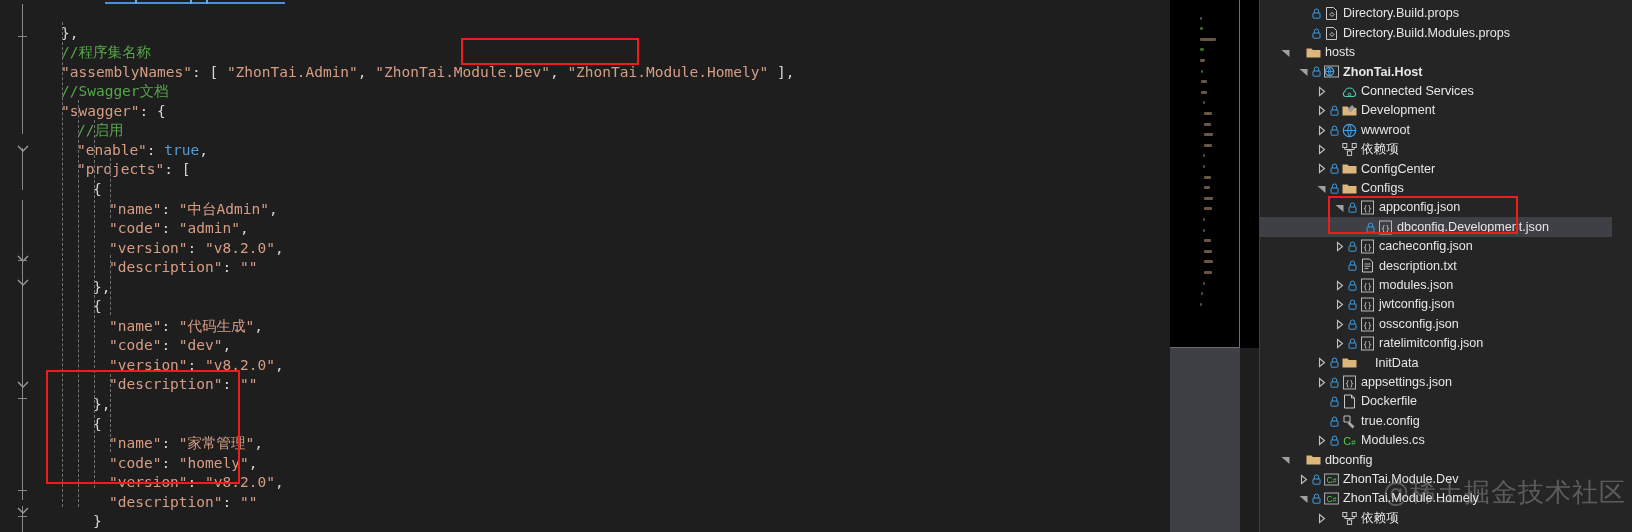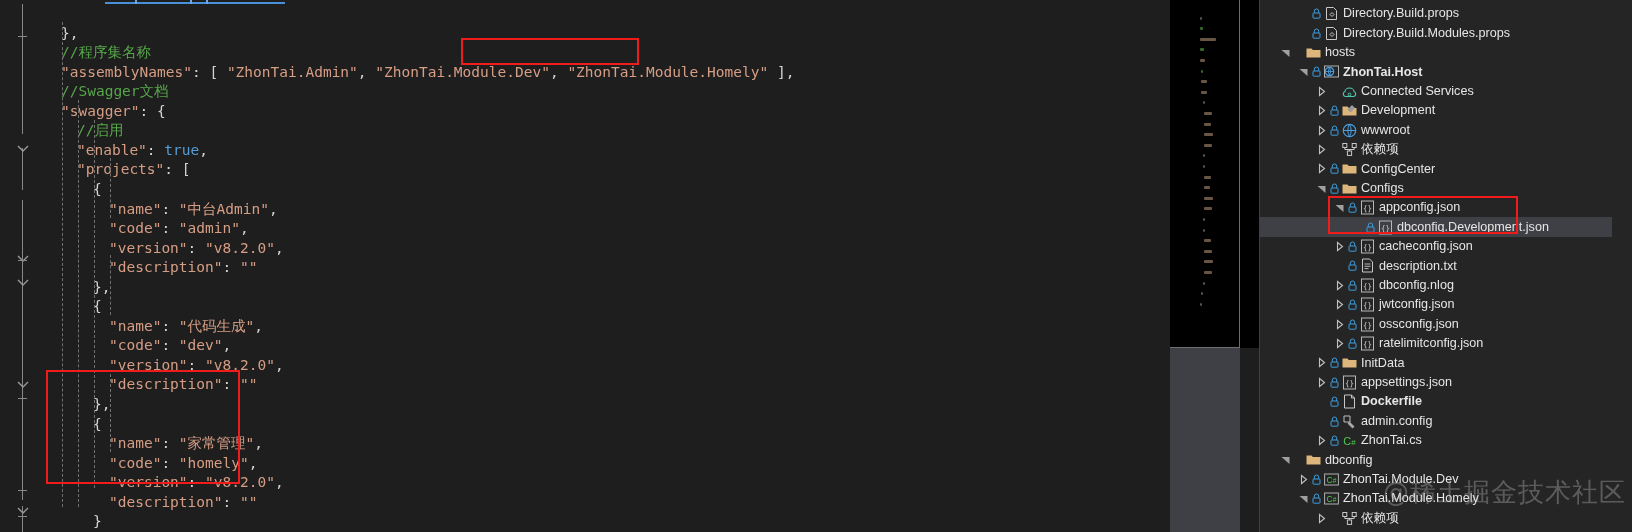--- a/index.html
+++ b/index.html
@@ -455,21 +455,21 @@
           <span class="lock" style="left: 88px;"><svg width="9" height="11" viewBox="0 0 9 11">
               <path d="M2.3 5 V3.2 a2.2 2.2 0 0 1 4.4 0 V5" fill="none" stroke="#3e9fe0" stroke-width="1"></path>
               <rect x="1" y="5" width="7" height="5.2" rx="0.8" fill="none" stroke="#3e9fe0" stroke-width="1"></rect>
             </svg></span>
           <span class="ico" style="left: 100px;">
             <svg width="15" height="15" viewBox="0 0 15 15">
               <rect x="1.5" y="1" width="12" height="13" fill="none" stroke="#b8b8b8" stroke-width="1"></rect>
               <text x="7.5" y="10.5" font-size="7.5" fill="#d0d0d0" text-anchor="middle" font-family="monospace">{}</text>
             </svg>
           </span>
-          <span class="lbl" style="position: absolute; left: 119px;">dbconfig.nlog</span>
+          <span class="lbl" style="position: absolute; left: 119px;">modules.json</span>
         </div>
         <div class="row" style="top: 295px;">
           <span class="arrow" style="left: 74px;">
             <svg width="11" height="11" viewBox="0 0 11 11">
               <path d="M3.5 1.5 L8.5 5.5 L3.5 9.5 Z" fill="none" stroke="#c0c0c0" stroke-width="1.1"></path>
             </svg>
           </span>
           <span class="lock" style="left: 88px;"><svg width="9" height="11" viewBox="0 0 9 11">
               <path d="M2.3 5 V3.2 a2.2 2.2 0 0 1 4.4 0 V5" fill="none" stroke="#3e9fe0" stroke-width="1"></path>
               <rect x="1" y="5" width="7" height="5.2" rx="0.8" fill="none" stroke="#3e9fe0" stroke-width="1"></rect>
@@ -526,41 +526,41 @@
           </span>
           <span class="lock" style="left: 70px;"><svg width="9" height="11" viewBox="0 0 9 11">
               <path d="M2.3 5 V3.2 a2.2 2.2 0 0 1 4.4 0 V5" fill="none" stroke="#3e9fe0" stroke-width="1"></path>
               <rect x="1" y="5" width="7" height="5.2" rx="0.8" fill="none" stroke="#3e9fe0" stroke-width="1"></rect>
             </svg></span>
           <span class="ico" style="left: 82px;">
             <svg width="15" height="15" viewBox="0 0 15 15">
               <path d="M0.5 3.5 h5 l1.3 1.6 h7.7 v7.4 h-14 Z" fill="#dcb67a"></path>
             </svg>
           </span>
-          <span class="lbl" style="position: absolute; left: 101px;">InitData</span>
+          <span class="lbl" style="position: absolute; left: 115px;">InitData</span>
         </div>
         <div class="row" style="top: 372.6px;">
           <span class="arrow" style="left: 56px;">
             <svg width="11" height="11" viewBox="0 0 11 11">
               <path d="M3.5 1.5 L8.5 5.5 L3.5 9.5 Z" fill="none" stroke="#c0c0c0" stroke-width="1.1"></path>
             </svg>
           </span>
           <span class="lock" style="left: 70px;"><svg width="9" height="11" viewBox="0 0 9 11">
               <path d="M2.3 5 V3.2 a2.2 2.2 0 0 1 4.4 0 V5" fill="none" stroke="#3e9fe0" stroke-width="1"></path>
               <rect x="1" y="5" width="7" height="5.2" rx="0.8" fill="none" stroke="#3e9fe0" stroke-width="1"></rect>
             </svg></span>
           <span class="ico" style="left: 82px;">
             <svg width="15" height="15" viewBox="0 0 15 15">
               <rect x="1.5" y="1" width="12" height="13" fill="none" stroke="#b8b8b8" stroke-width="1"></rect>
               <text x="7.5" y="10.5" font-size="7.5" fill="#d0d0d0" text-anchor="middle" font-family="monospace">{}</text>
             </svg>
           </span>
           <span class="lbl" style="position: absolute; left: 101px;">appsettings.json</span>
         </div>
-        <div class="row" style="top: 392px; font-weight: bold;">
+        <div class="row" style="top: 392px;">
           <span class="lock" style="left: 70px;"><svg width="9" height="11" viewBox="0 0 9 11">
               <path d="M2.3 5 V3.2 a2.2 2.2 0 0 1 4.4 0 V5" fill="none" stroke="#3e9fe0" stroke-width="1"></path>
               <rect x="1" y="5" width="7" height="5.2" rx="0.8" fill="none" stroke="#3e9fe0" stroke-width="1"></rect>
             </svg></span>
           <span class="ico" style="left: 82px;">
             <svg width="15" height="15" viewBox="0 0 15 15">
               <path d="M2.5 1 h7 l3 3 v10 h-10 Z" fill="none" stroke="#c8c8c8" stroke-width="1"></path>
               <path d="M9.5 1 v3 h3" fill="none" stroke="#c8c8c8" stroke-width="1"></path>
             </svg>
           </span>
@@ -570,38 +570,38 @@
           <span class="lock" style="left: 70px;"><svg width="9" height="11" viewBox="0 0 9 11">
               <path d="M2.3 5 V3.2 a2.2 2.2 0 0 1 4.4 0 V5" fill="none" stroke="#3e9fe0" stroke-width="1"></path>
               <rect x="1" y="5" width="7" height="5.2" rx="0.8" fill="none" stroke="#3e9fe0" stroke-width="1"></rect>
             </svg></span>
           <span class="ico" style="left: 82px;">
             <svg width="15" height="15" viewBox="0 0 15 15">
               <path d="M2 2 h6 v6 h-6 Z" fill="none" stroke="#c0c0c0" stroke-width="1"></path>
               <path d="M7.5 7.5 l5 5 -2 2 -5 -5 Z" fill="#a8a8a8"></path>
             </svg>
           </span>
-          <span class="lbl" style="position: absolute; left: 101px;">admin.config</span>
+          <span class="lbl" style="position: absolute; left: 101px;">true.config</span>
         </div>
         <div class="row" style="top: 430.8px;">
           <span class="arrow" style="left: 56px;">
             <svg width="11" height="11" viewBox="0 0 11 11">
               <path d="M3.5 1.5 L8.5 5.5 L3.5 9.5 Z" fill="none" stroke="#c0c0c0" stroke-width="1.1"></path>
             </svg>
           </span>
           <span class="lock" style="left: 70px;"><svg width="9" height="11" viewBox="0 0 9 11">
               <path d="M2.3 5 V3.2 a2.2 2.2 0 0 1 4.4 0 V5" fill="none" stroke="#3e9fe0" stroke-width="1"></path>
               <rect x="1" y="5" width="7" height="5.2" rx="0.8" fill="none" stroke="#3e9fe0" stroke-width="1"></rect>
             </svg></span>
           <span class="ico" style="left: 82px;">
             <svg width="15" height="15" viewBox="0 0 15 15">
               <text x="7.5" y="11.5" font-size="11" fill="#4ec94e" text-anchor="middle" font-family="sans-serif">C<tspan font-size="8">#</tspan></text>
             </svg>
           </span>
-          <span class="lbl" style="position: absolute; left: 101px;">ZhonTai.cs</span>
+          <span class="lbl" style="position: absolute; left: 101px;">Modules.cs</span>
         </div>
         <div class="row" style="top: 450.2px;">
           <span class="arrow" style="left: 20px;">
             <svg width="11" height="11" viewBox="0 0 11 11">
               <path d="M1.5 3 L9.5 3 L9.5 10 Z" fill="#a0a0a0"></path>
             </svg>
           </span>
           <span class="ico" style="left: 46px;">
             <svg width="15" height="15" viewBox="0 0 15 15">
               <path d="M0.5 3.5 h5 l1.3 1.6 h7.7 v7.4 h-14 Z" fill="#dcb67a"></path>

